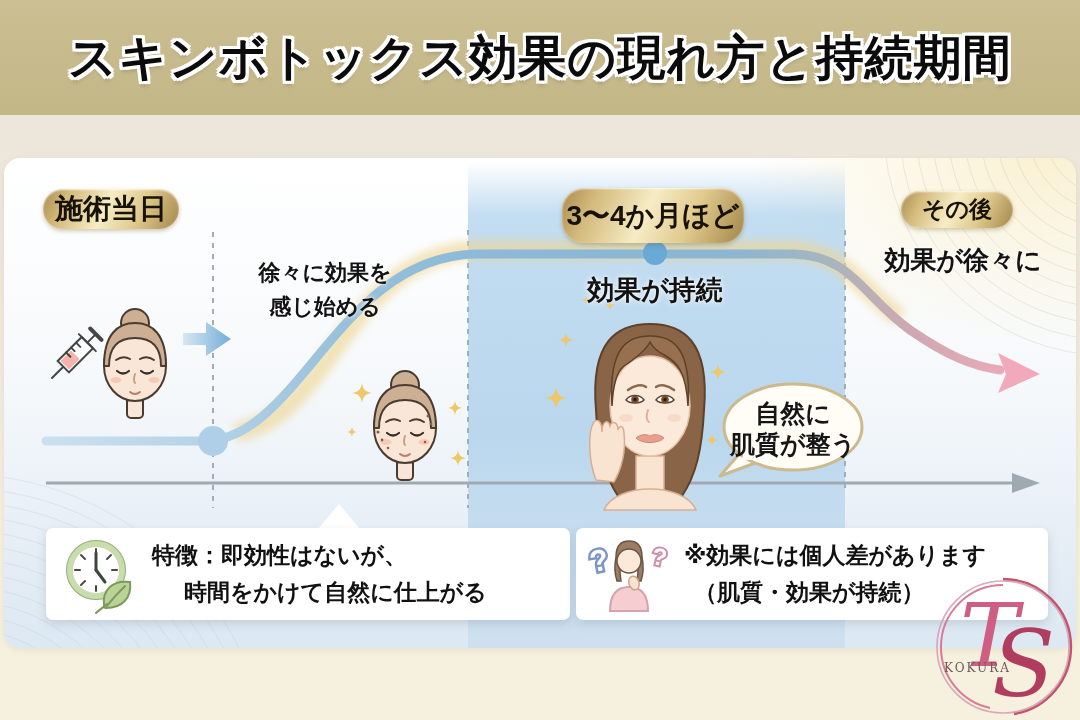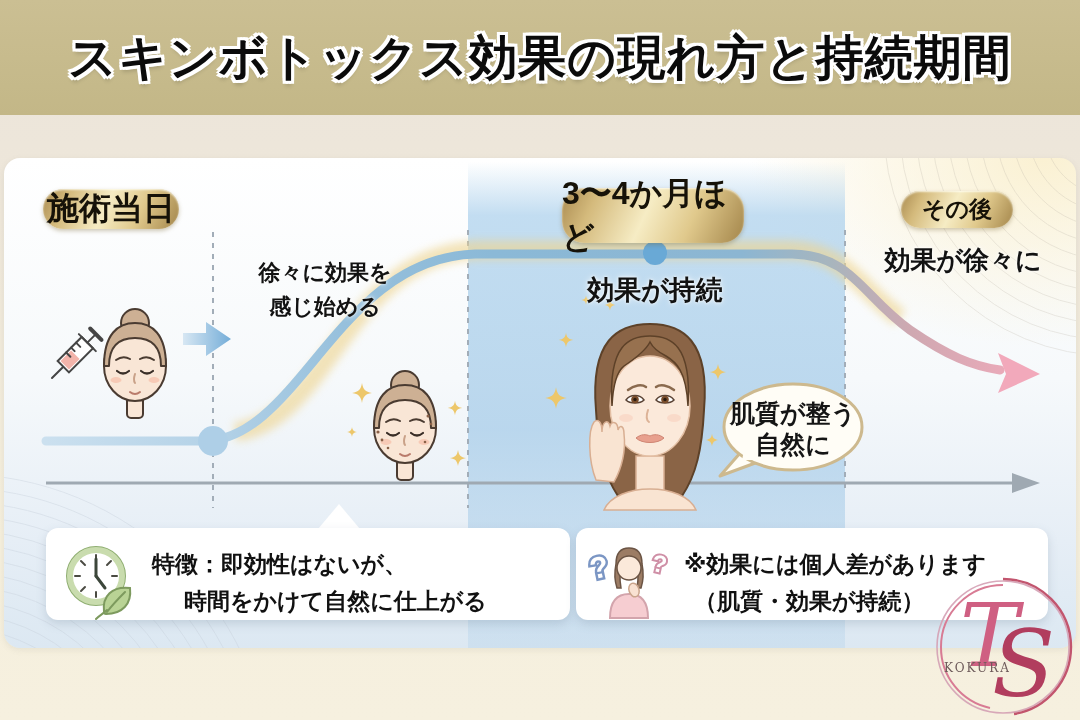--- a/index.html
+++ b/index.html
@@ -18,43 +18,43 @@
          background:
            radial-gradient(420px 270px at 97% 0%,rgba(250,240,208,.95),rgba(250,240,208,0) 70%),
            linear-gradient(180deg,#ffffff 0%,#f6f9fb 45%,#e6eef6 78%,#dce8f2 100%);
          box-shadow:0 2px 6px rgba(120,120,110,.12);}
   .band{position:absolute;left:468px;top:162px;width:377px;height:486px;z-index:1;
         background:linear-gradient(180deg,rgba(180,213,238,0) 0%,rgba(180,213,238,.8) 11%,
                    rgba(172,207,234,.8) 55%,rgba(176,208,233,.32) 100%);}
   .diagram{position:absolute;left:0;top:0;z-index:2;pointer-events:none;}
   
   .pill{position:absolute;z-index:5;display:flex;align-items:center;justify-content:center;
-        border-radius:22px;font-weight:800;color:#161208;font-size:32px;
+        border-radius:22px;font-weight:800;color:#161208;font-size:28px;
         background:linear-gradient(115deg,#a98a50 0%,#d4ba7c 18%,#f6ecc4 46%,#e0c98c 70%,#a3854a 100%);
         box-shadow:0 2px 4px rgba(120,100,50,.35), inset 0 1px 2px rgba(255,255,245,.8);}
   .pill1{left:43px;top:189px;width:136px;height:40px;}
   .pill2{left:233px;top:188px;width:198px;height:40px;}
   .pill3{left:562px;top:188px;width:182px;height:55px;}
   .pill4{left:901px;top:191px;width:112px;height:37px;font-size:23px;}
   
   .cap{position:absolute;z-index:5;text-align:center;font-weight:800;color:#121212;
        text-shadow:0 0 3px rgba(255,255,255,.95),0 0 7px rgba(255,255,255,.8);}
   .cap span{display:block;}
   .cap2{left:210px;top:256px;width:230px;font-size:22px;line-height:34px;}
   .cap3{left:545px;top:272px;width:220px;font-size:27px;}
   .cap4{left:852px;top:243px;width:222px;font-size:26px;line-height:35px;}
   .bubble-text{position:absolute;left:729px;top:398px;width:128px;z-index:5;text-align:center;
        font-size:25px;font-weight:800;color:#151515;line-height:31px;}
   .bubble-text span{display:block;}
   
   .notch{position:absolute;left:318px;top:504px;width:0;height:0;z-index:6;
          border-left:21px solid transparent;border-right:21px solid transparent;
          border-bottom:25px solid #ffffff;}
-  .ibox{position:absolute;top:528px;height:92px;z-index:7;background:#ffffff;border-radius:12px;
-        box-shadow:0 4px 10px rgba(110,130,150,.25);display:flex;align-items:flex-end;}
+  .ibox{position:absolute;top:528px;height:92px;z-index:7;background:#ffffff;border-radius:7px;
+        box-shadow:0 4px 10px rgba(110,130,150,.25);display:flex;align-items:center;}
   .ibox.left{left:46px;width:508px;padding-left:16px;}
   .ibox.right{left:576px;width:460px;padding-left:12px;}
   .ibox .txt{margin-left:14px;font-size:23px;font-weight:800;color:#111;line-height:37px;}
   .ibox .txt span{display:block;}
   .ibox.left .txt .l2{margin-left:32px;}
   .ibox.right .txt .l2{margin-left:10px;}
   
   .logo{position:absolute;left:930px;top:576px;width:146px;height:142px;z-index:9;}
 </style>
 </head>
@@ -229,22 +229,22 @@
   <div class="cap cap2">
     <span>徐々に効果を</span>
     <span>感じ始める</span>
   </div>
   <div class="cap cap3">効果が持続</div>
   <div class="cap cap4">
     <span>効果が徐々に</span>
   </div>
 
   <div class="bubble-text">
+    <span>自然に</span>
     <span>肌質が整う</span>
-    <span>自然に</span>
   </div>
 
   <div class="notch"></div>
   <div class="ibox left">
     <svg width="76" height="80" viewBox="0 0 76 80">
       <circle cx="34" cy="36" r="29" fill="#ffffff" stroke="#8fae71" stroke-width="2"></circle>
       <circle cx="34" cy="36" r="26" fill="#ffffff" stroke="#c9dcae" stroke-width="6"></circle>
       <g stroke="#4a4a42" stroke-width="2" stroke-linecap="round">
         <line x1="34" y1="15" x2="34" y2="20"></line>
           <line x1="34" y1="52" x2="34" y2="57"></line>

